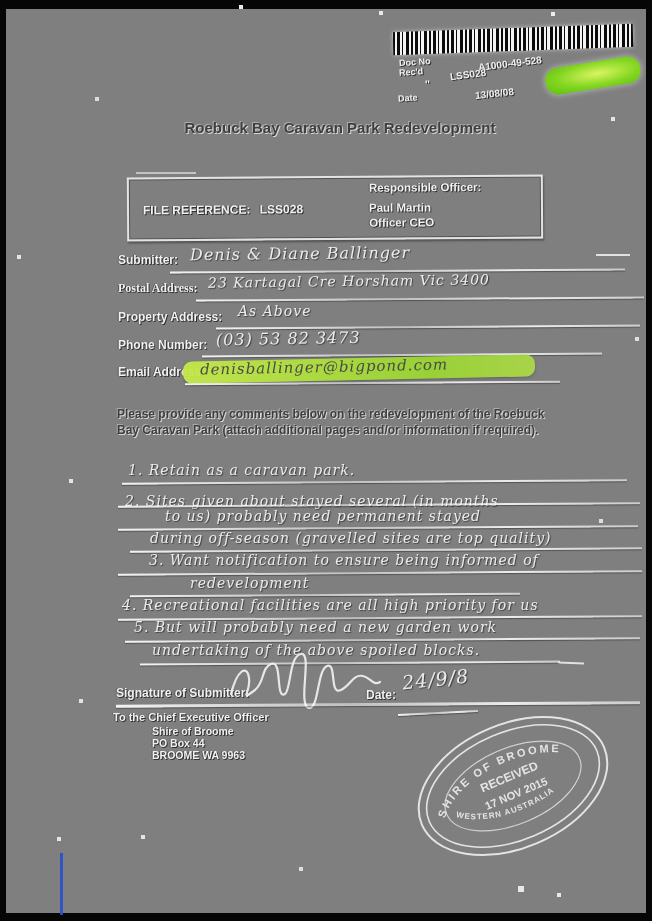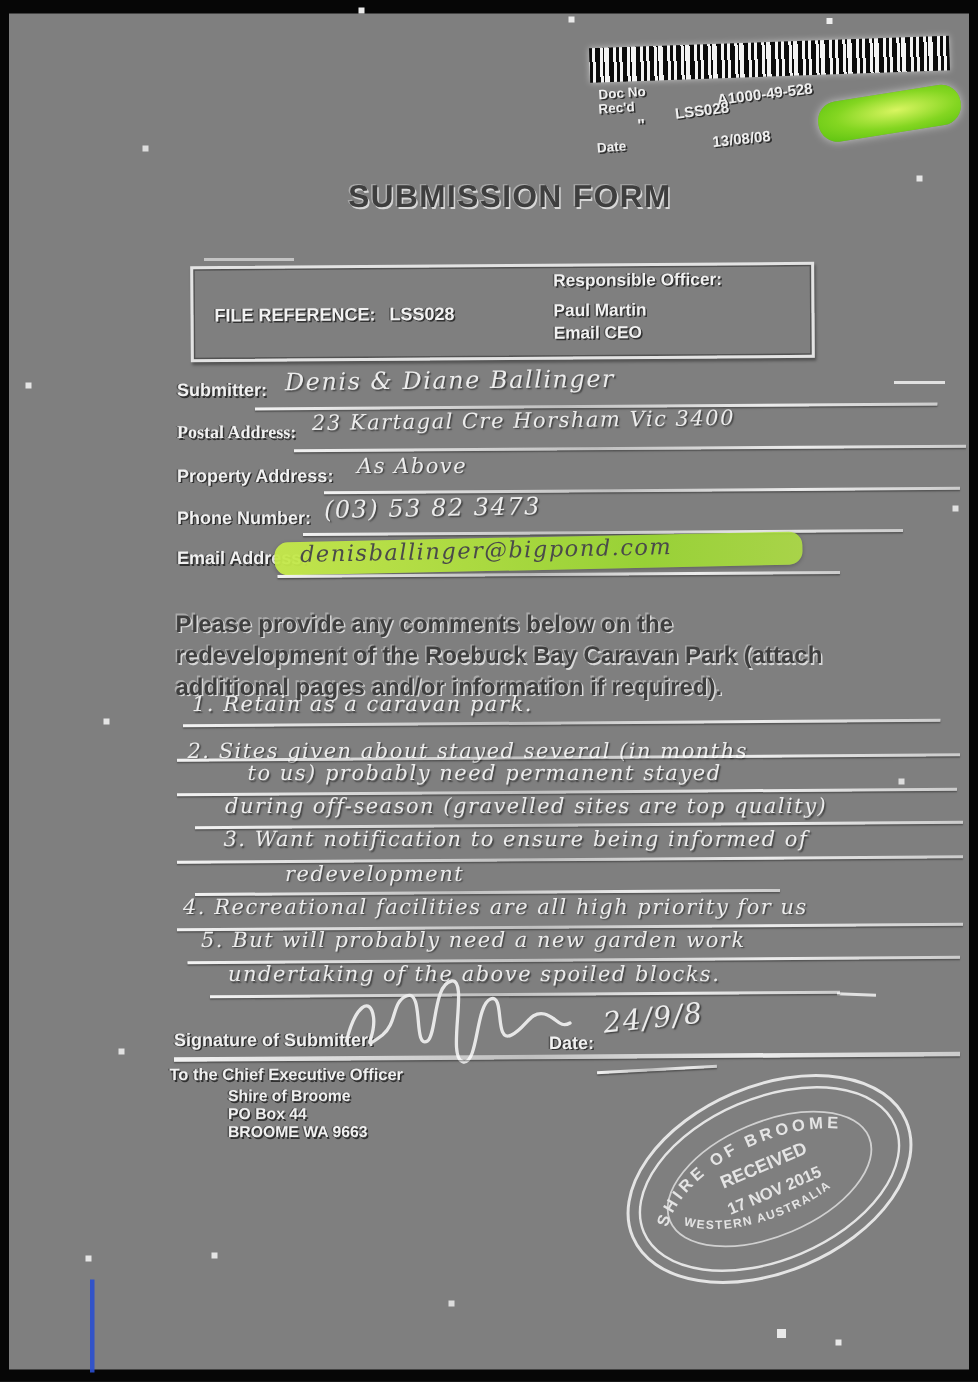--- a/index.html
+++ b/index.html
@@ -60,31 +60,31 @@
   <div class="abs stamp-txt" style="left:399px;top:57px;font-size:9px;transform:rotate(-4deg);">Doc No</div>
   <div class="abs stamp-txt" style="left:399px;top:67px;font-size:9px;transform:rotate(-4deg);">Rec'd</div>
   <div class="abs stamp-txt" style="left:425px;top:78px;font-size:11px;transform:rotate(-4deg);">"</div>
   <div class="abs stamp-txt" style="left:398px;top:93px;font-size:9px;transform:rotate(-4deg);">Date</div>
   <div class="abs stamp-txt" style="left:478px;top:58px;font-size:10px;transform:rotate(-7deg);">A1000-49-528</div>
   <div class="abs stamp-txt" style="left:450px;top:69px;font-size:10px;transform:rotate(-7deg);">LSS028</div>
   <div class="abs stamp-txt" style="left:475px;top:88px;font-size:10px;transform:rotate(-6deg);">13/08/08</div>
   <div class="abs hl-blob" style="left:545px;top:62px;width:96px;height:27px;"></div>
 
   <div class="abs" style="left:110px;top:119px;width:460px;text-align:center;">
-    <div class="print-dark" style="font-size:21px;letter-spacing:1px;margin-top:1px;">SUBMISSION FORM</div>
+    <div class="print-dark" style="font-size:15px;">Roebuck Bay Caravan Park Redevelopment</div>
   </div>
 
   <div class="abs filebox" style="left:127px;top:176px;width:412px;height:60px;">
     <div class="abs print-light" style="left:14px;top:24px;font-size:12px;">
       <span>FILE REFERENCE:</span>
       <span style="margin-left:6px;">LSS028</span>
     </div>
     <div class="abs print-light" style="left:240px;top:4px;font-size:11.5px;">Responsible Officer:</div>
     <div class="abs print-light" style="left:240px;top:24px;font-size:11.5px;">Paul Martin</div>
-    <div class="abs print-light" style="left:240px;top:39px;font-size:11.5px;">Email CEO</div>
+    <div class="abs print-light" style="left:240px;top:39px;font-size:11.5px;">Officer CEO</div>
   </div>
 
   <div>
     <div class="abs print-light" style="left:118px;top:253px;font-size:12px;">Submitter:</div>
     <div class="abs hand" style="left:190px;top:244px;font-size:16px;transform:rotate(-.6deg);">Denis &amp; Diane Ballinger</div>
     <div class="rule" style="left:170px;top:270px;width:455px;"></div>
   </div>
   <div>
     <div class="abs print-light" style="left:118px;top:281px;font-size:12px;font-family:Liberation Serif, serif;">Postal Address:</div>
     <div class="abs hand" style="left:208px;top:273px;font-size:14px;transform:rotate(-.7deg);">23 Kartagal Cre Horsham Vic 3400</div>
@@ -100,21 +100,21 @@
     <div class="abs hand" style="left:216px;top:329px;font-size:16px;transform:rotate(-1deg);">(03)  53 82 3473</div>
     <div class="rule" style="left:202px;top:354px;width:400px;"></div>
   </div>
   <div>
     <div class="abs print-light" style="left:118px;top:365px;font-size:12px;">Email Address:</div>
     <div class="abs hl-line" style="left:183px;top:358px;width:352px;height:22px;"></div>
     <div class="abs hand-dark" style="left:200px;top:358px;font-size:15px;transform:rotate(-1.2deg);">denisballinger@bigpond.com</div>
     <div class="rule" style="left:185px;top:382px;width:375px;"></div>
   </div>
 
-  <div class="abs print-dark" style="left:117px;top:407px;width:438px;font-size:16px;line-height:1.3;">Please provide any comments below on the redevelopment of the Roebuck Bay Caravan Park (attach additional pages and/or information if required).</div>
+  <div class="abs print-dark" style="left:117px;top:407px;width:438px;font-size:12px;line-height:1.3;">Please provide any comments below on the redevelopment of the Roebuck Bay Caravan Park (attach additional pages and/or information if required).</div>
 
   <div>
     <div class="abs hand" style="left:128px;top:462px;font-size:14px;">1.  Retain as a caravan park.</div>
     <div class="rule" style="left:122px;top:481px;width:505px;"></div>
     <div class="abs hand" style="left:125px;top:493px;font-size:14px;">2.  Sites given about stayed several (in months</div>
     <div class="rule" style="left:118px;top:504px;width:522px;"></div>
     <div class="abs hand" style="left:165px;top:508px;font-size:14px;">to us) probably need permanent stayed</div>
     <div class="rule" style="left:118px;top:527px;width:520px;"></div>
     <div class="abs hand" style="left:150px;top:530px;font-size:14px;">during off-season (gravelled sites are top quality)</div>
     <div class="rule" style="left:130px;top:549px;width:512px;"></div>
@@ -135,21 +135,21 @@
     <path d="M6,44 C12,20 22,14 24,28 C26,42 14,52 30,40 C40,32 36,18 46,14 C58,9 50,50 60,44 C66,40 64,6 76,4 C88,2 72,56 84,58 C94,59 92,20 102,16 C112,12 104,46 116,40 C126,35 128,24 138,26 C146,28 148,36 155,32" fill="none" stroke="#ededed" stroke-width="2.2" stroke-linecap="round" opacity=".95"></path>
   </svg>
   <div class="abs print-light" style="left:366px;top:688px;font-size:12px;">Date:</div>
   <div class="abs hand" style="left:402px;top:668px;font-size:19px;transform:rotate(-6deg);">24/9/8</div>
   <div class="rule" style="left:116px;top:703px;width:524px;height:3px;"></div>
   <div class="rule" style="left:398px;top:712px;width:80px;transform:rotate(-3deg);"></div>
 
   <div class="abs print-light" style="left:113px;top:711px;font-size:11px;">To the Chief Executive Officer</div>
   <div class="abs print-light" style="left:152px;top:725px;font-size:10.5px;">Shire of Broome</div>
   <div class="abs print-light" style="left:152px;top:737px;font-size:10.5px;">PO Box 44</div>
-  <div class="abs print-light" style="left:152px;top:749px;font-size:10.5px;">BROOME WA 9663</div>
+  <div class="abs print-light" style="left:152px;top:749px;font-size:10.5px;">BROOME WA 9963</div>
 
   <svg class="abs" style="left:408px;top:716px;transform:rotate(-23deg);opacity:.92;" width="210" height="140" viewBox="0 0 210 140">
     <ellipse cx="105" cy="70" rx="99" ry="62" fill="none" stroke="#ededed" stroke-width="2"></ellipse>
     <ellipse cx="105" cy="70" rx="91" ry="54" fill="none" stroke="#ededed" stroke-width="1.6"></ellipse>
     <ellipse cx="105" cy="70" rx="72" ry="38" fill="none" stroke="#ededed" stroke-width="1.2" opacity=".8"></ellipse>
     <defs>
       <path id="arcTop" d="M 25,82 A 82,46 0 0 1 185,80"></path>
       <path id="arcBot" d="M 30,64 A 80,44 0 0 0 182,66"></path>
     </defs>
     <text font-size="11" font-weight="bold" fill="#ededed" letter-spacing="2.5" font-family="Liberation Sans, sans-serif">

